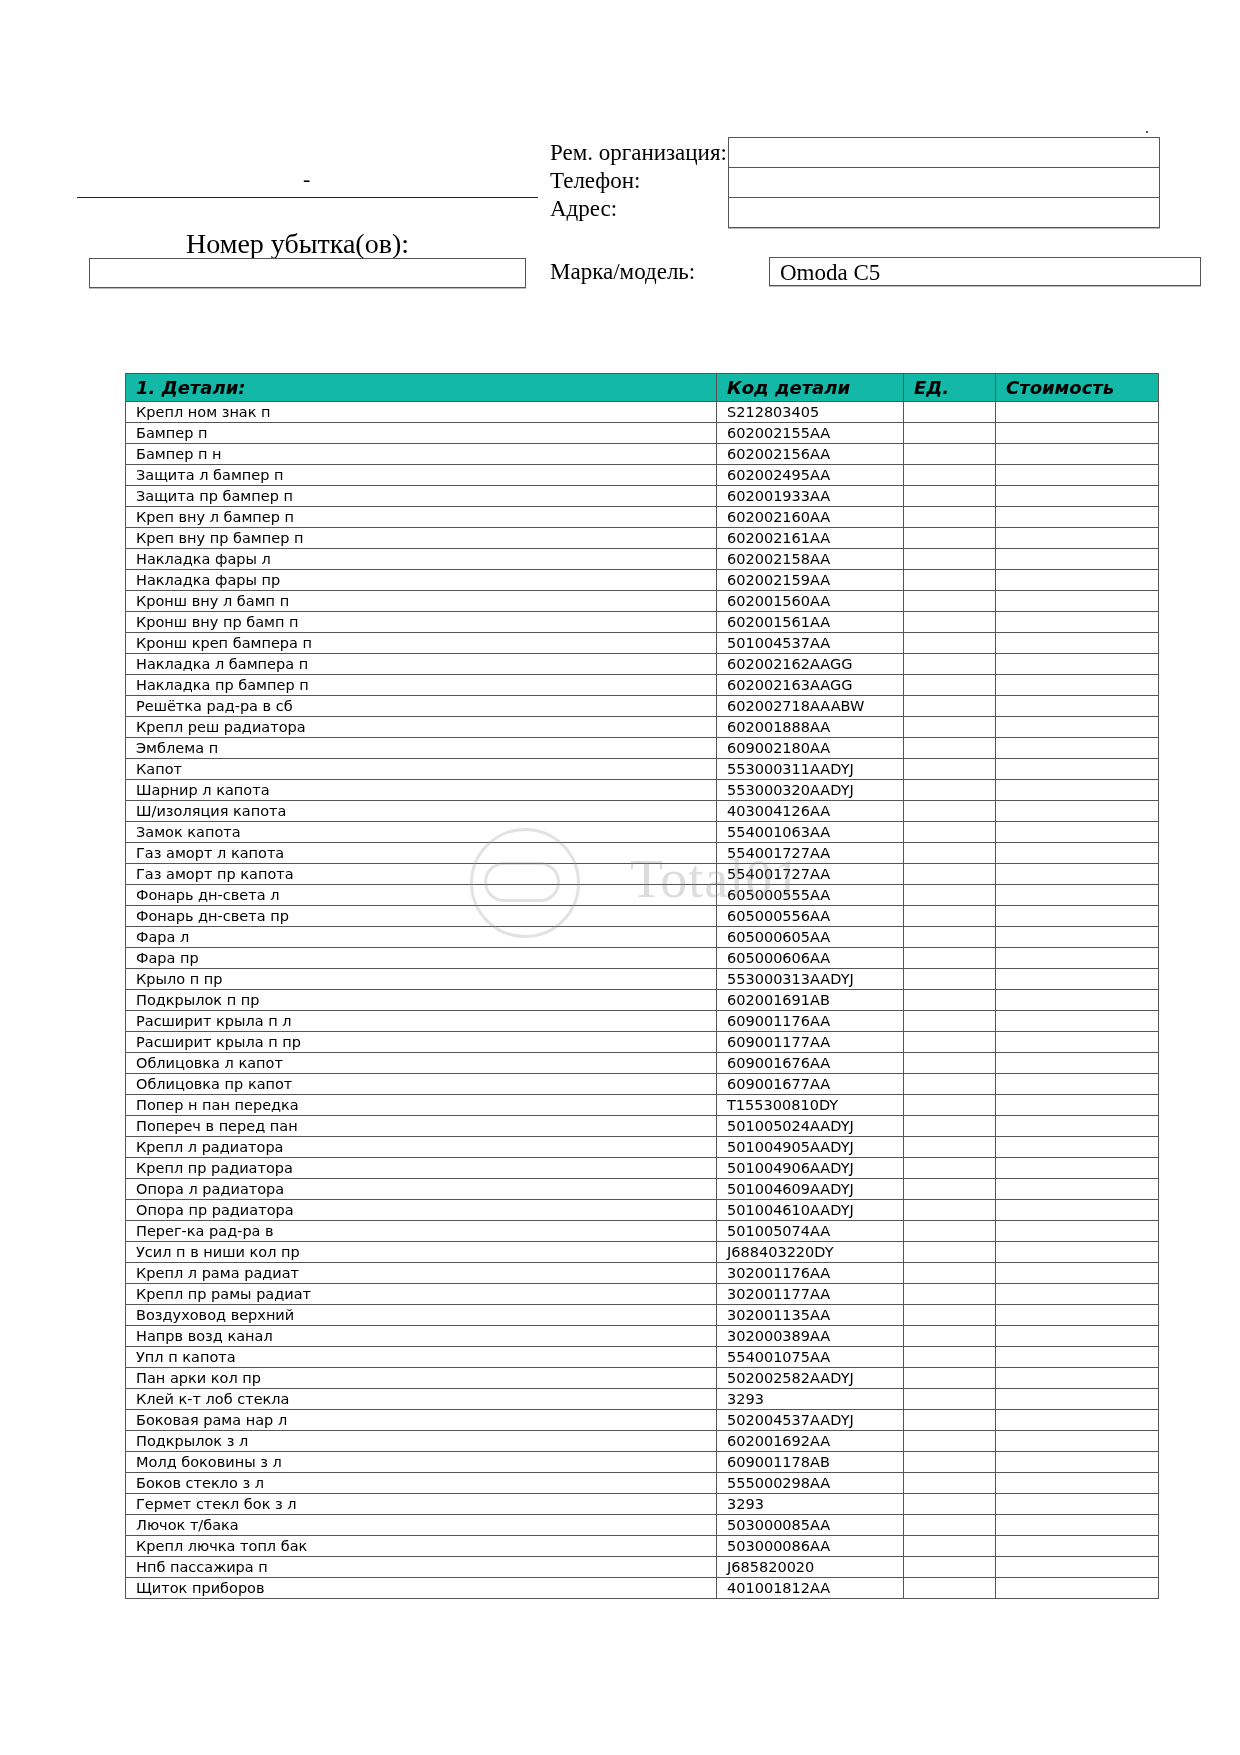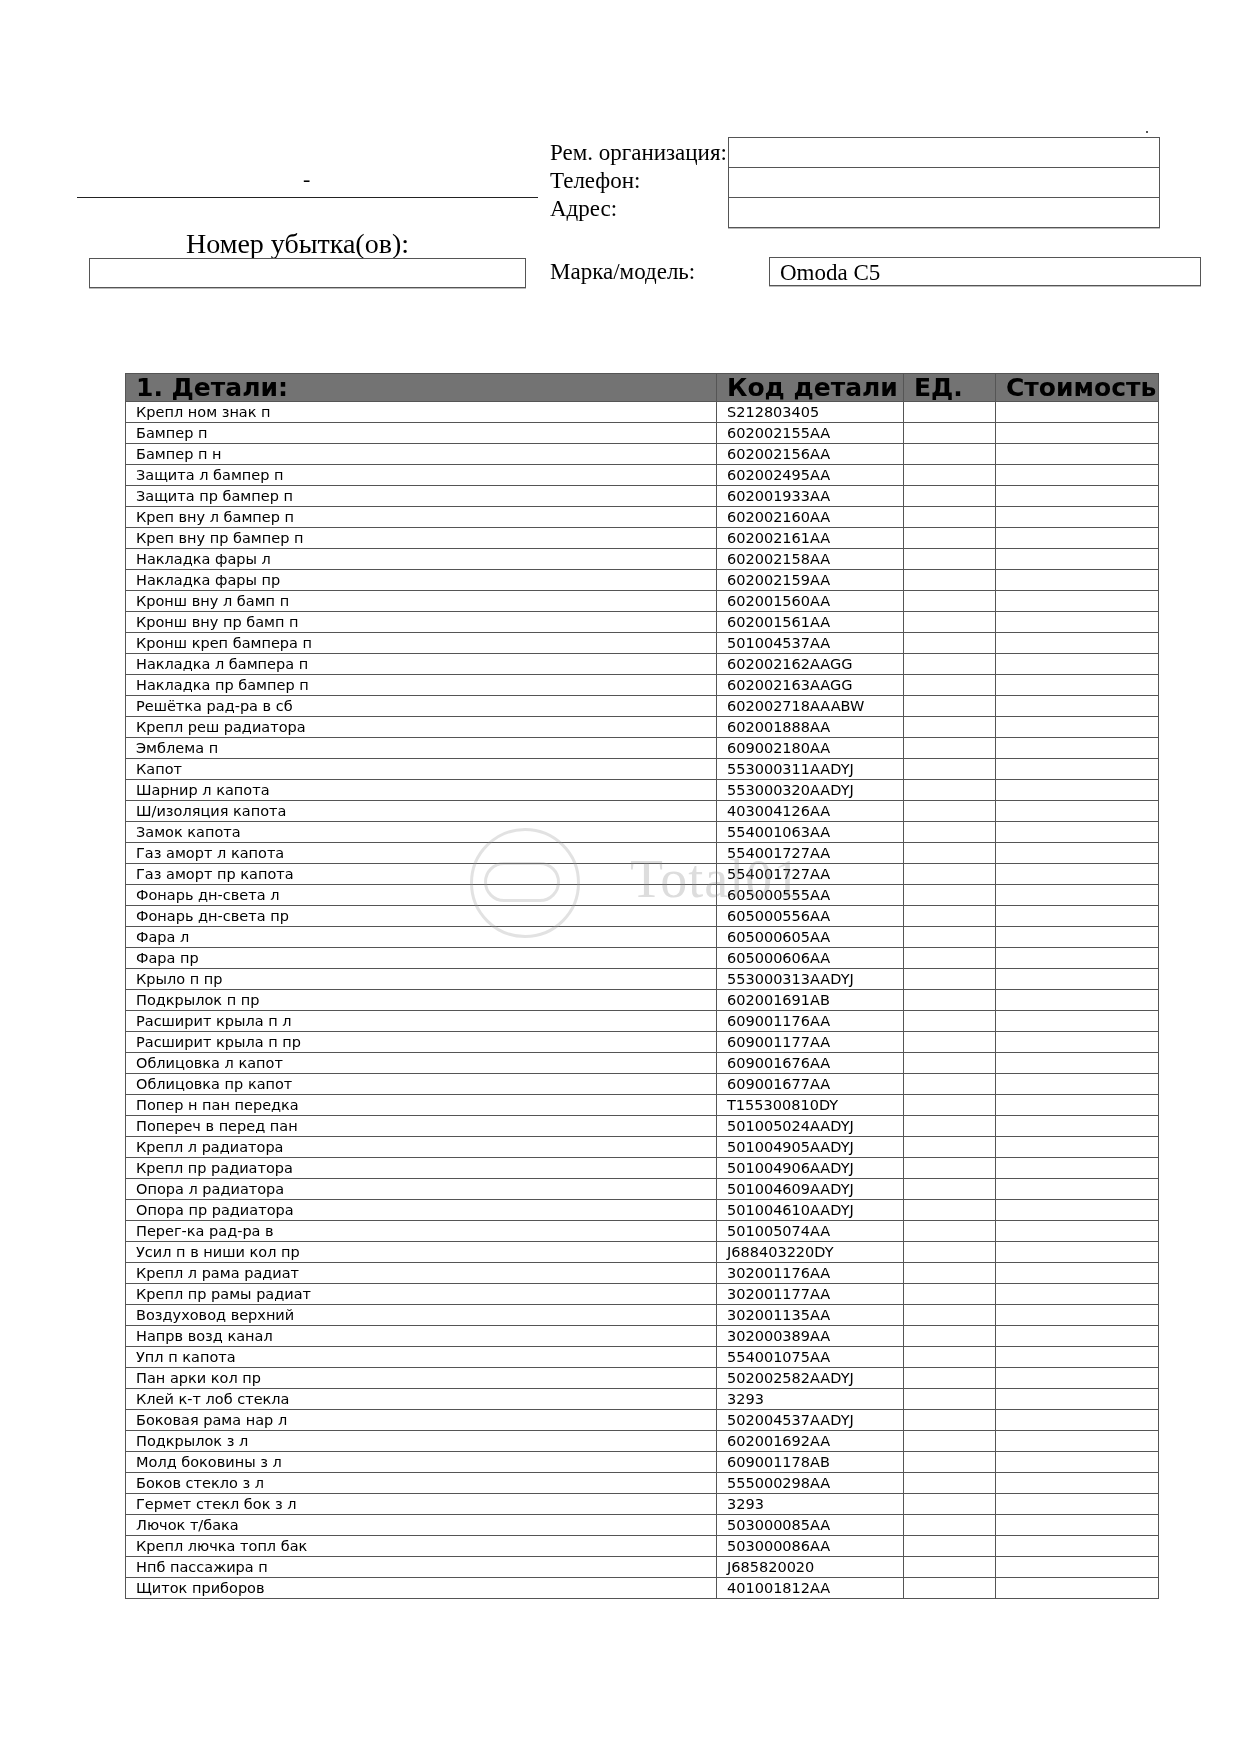--- a/index.html
+++ b/index.html
@@ -15,21 +15,21 @@
   .claim-box { position: absolute; left: 89px; top: 258px; width: 435px; height: 28px; border: 1px solid #555; background: #fff; box-shadow: 0 1px 0 #bbb; }
 
   .rlabel { position: absolute; left: 550px; font-size: 23px; line-height: 26px; }
   .rbox-group { position: absolute; left: 728px; top: 137px; width: 430px; border: 1px solid #555; box-shadow: 0 1px 0 #bbb; }
   .rbox-group .cell { height: 29px; border-top: 1px solid #555; }
   .rbox-group .cell:first-child { border-top: none; }
   .model-box { position: absolute; left: 728px; top: 257px; width: 430px; height: 29px; border: 1px solid #555; box-shadow: 0 1px 0 #bbb; font-size: 23px; line-height: 29px; padding-left: 10px; box-sizing: border-box; width: 432px; margin-left: 41px; }
 
   table.parts { position: absolute; left: 125px; top: 373px; border-collapse: collapse; table-layout: fixed; width: 1033px; }
   table.parts th, table.parts td { border: 1px solid #555; padding: 0 0 0 10px; text-align: left; white-space: nowrap; overflow: hidden; }
-  table.parts th { background: #737373; height: 27px; font-size: 25px; font-weight: bold; line-height: 27px; }
+  table.parts th { background: #14b8a6; height: 27px; font-size: 18px; font-weight: bold; line-height: 27px; font-style: italic; }
   table.parts td { height: 20px; font-size: 14.5px; line-height: 20px; }
   table.parts col.c1 { width: 591px; }
   table.parts col.c2 { width: 187px; }
   table.parts col.c3 { width: 92px; }
   table.parts col.c4 { width: 163px; }
   table.parts td.code { }
 
   .watermark { position: absolute; left: 470px; top: 828px; width: 270px; height: 110px; opacity: 0.28; pointer-events: none; }
   .watermark .circle { position: absolute; left: 0; top: 0; width: 104px; height: 104px; border: 3px solid #999; border-radius: 50%; }
   .watermark .cloud { position: absolute; left: 14px; top: 34px; width: 70px; height: 34px; border: 3px solid #999; border-radius: 20px; }

